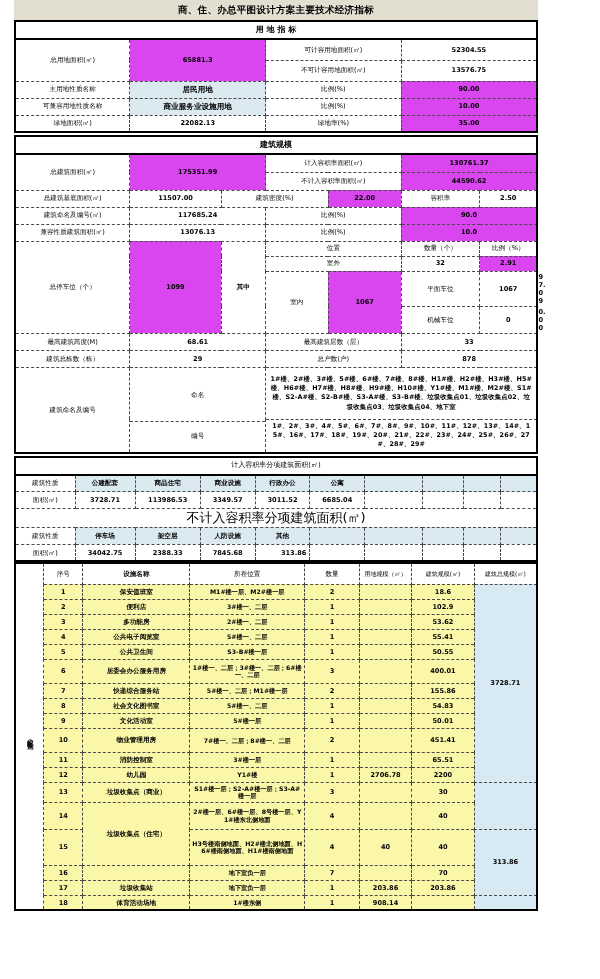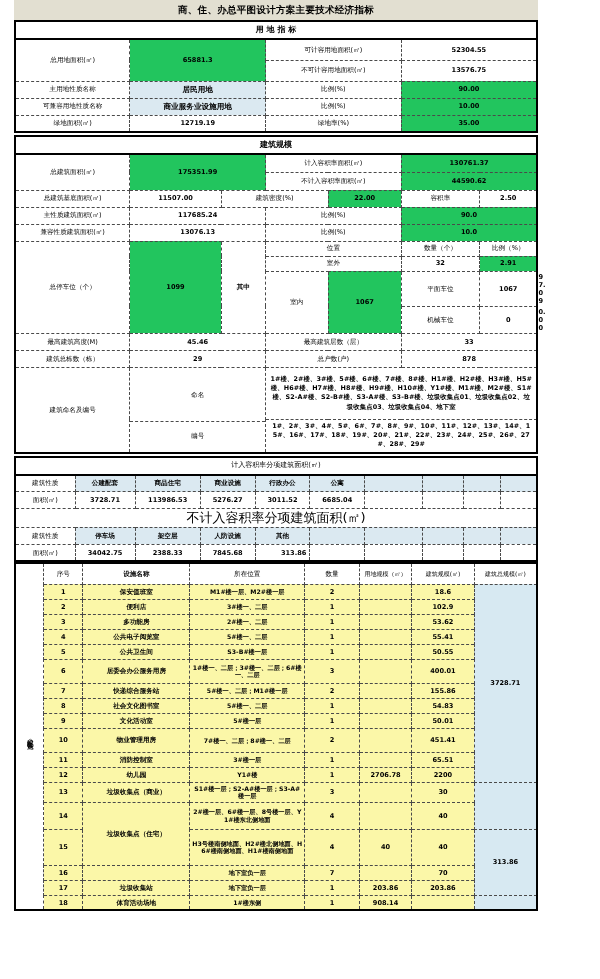--- a/index.html
+++ b/index.html
@@ -6,21 +6,21 @@
   body{width:600px;height:979px;font-family:"DejaVu Sans","Liberation Sans",sans-serif;
        font-size:7px;color:#000;-webkit-font-smoothing:none;}
   .page{position:relative;width:552px;height:979px;box-sizing:border-box;padding:0 14px;}
   .title-bar{height:20px;background:#e2dfd1;display:flex;align-items:center;justify-content:center;
              font-weight:bold;font-size:9.5px;letter-spacing:.3px;}
   table{border-collapse:collapse;width:100%;table-layout:fixed;}
   td,th{border:1px dashed #4a4a4a;text-align:center;vertical-align:middle;
         font-size:6.6px;line-height:1.22;padding:1px 1px;word-break:break-all;font-weight:normal;}
   .blk{border:2px solid #000 !important;}
   .sec-title{font-weight:bold;font-size:8px;background:#fff;height:14px;}
-  .green{background:#22c55e;}
+  .green{background:#d946ef;}
   .blue{background:#dbe9f1;}
   .yellow{background:#fbf7a8;}
   .lblue{background:#d7e9f2;}
   .b{font-weight:bold;}
   .outer{border:2px solid #000;}
   .vtxt{writing-mode:vertical-rl;text-orientation:upright;letter-spacing:1px;
         line-height:1.1;font-size:6.6px;}
   .tight{font-size:6.2px;line-height:1.25;}
   .nm{font-size:6.4px;line-height:1.45;letter-spacing:.1px;text-align:center;padding:2px 4px;}
   .hdr-sm{font-size:6px;line-height:1.05;}
@@ -61,21 +61,21 @@
       <td class="green b">90.00</td>
     </tr>
     <tr style="height:17px">
       <td>可兼容用地性质名称</td>
       <td class="blue b" style="font-size:7.6px">商业服务业设施用地</td>
       <td>比例(%)</td>
       <td class="green b">10.00</td>
     </tr>
     <tr style="height:17px">
       <td>绿地面积(㎡)</td>
-      <td class="b">12719.19</td>
+      <td class="b">22082.13</td>
       <td>绿地率(%)</td>
       <td class="green b">35.00</td>
     </tr>
   </tbody>
     </table>
 
   <table class="outer" style="margin-top:2px">
     <colgroup>
       <col style="width:22%">
         <col style="width:17.5%">
@@ -101,21 +101,21 @@
     </tr>
     <tr style="height:17px">
       <td>总建筑基底面积(㎡)</td>
       <td class="b">11507.00</td>
       <td colspan="2">建筑密度(%)</td>
       <td class="green b">22.00</td>
       <td>容积率</td>
       <td class="b">2.50</td>
     </tr>
     <tr style="height:17px">
-      <td>主性质建筑面积(㎡)</td>
+      <td>建筑命名及编号(㎡)</td>
       <td colspan="2" class="b">117685.24</td>
       <td colspan="2">比例(%)</td>
       <td colspan="2" class="green b">90.0</td>
     </tr>
     <tr style="height:17px">
       <td>兼容性质建筑面积(㎡)</td>
       <td colspan="2" class="b">13076.13</td>
       <td colspan="2">比例(%)</td>
       <td colspan="2" class="green b">10.0</td>
     </tr>
@@ -141,21 +141,21 @@
       <td class="green b">97.09</td>
     </tr>
     <tr style="height:15px">
       <td>机械车位</td>
       <td class="b">0</td>
       <td class="green b">0.00</td>
     </tr>
 
     <tr style="height:17px">
       <td>最高建筑高度(M)</td>
-      <td colspan="2" class="b">45.46</td>
+      <td colspan="2" class="b">68.61</td>
       <td colspan="2">最高建筑层数（层）</td>
       <td colspan="2" class="b">33</td>
     </tr>
     <tr style="height:17px">
       <td>建筑总栋数（栋）</td>
       <td colspan="2" class="b">29</td>
       <td colspan="2">总户数(户)</td>
       <td colspan="2" class="b">878</td>
     </tr>
 
@@ -207,21 +207,21 @@
       <td class="blue b">公寓</td>
       <td class="blue"></td>
       <td class="blue"></td>
       <td class="blue"></td>
       <td class="blue"></td>
     </tr>
     <tr style="height:17px">
       <td>面积(㎡)</td>
       <td class="b">3728.71</td>
       <td class="b">113986.53</td>
-      <td class="b">5276.27</td>
+      <td class="b">3349.57</td>
       <td class="b">3011.52</td>
       <td class="b">6685.04</td>
       <td></td>
       <td></td>
       <td></td>
       <td></td>
     </tr>
     <tr>
           <td colspan="10" class="sec-title" style="font-weight:normal;font-size:13px;border:1px dashed #4a4a4a">不计入容积率分项建筑面积(㎡)</td>
         </tr>

